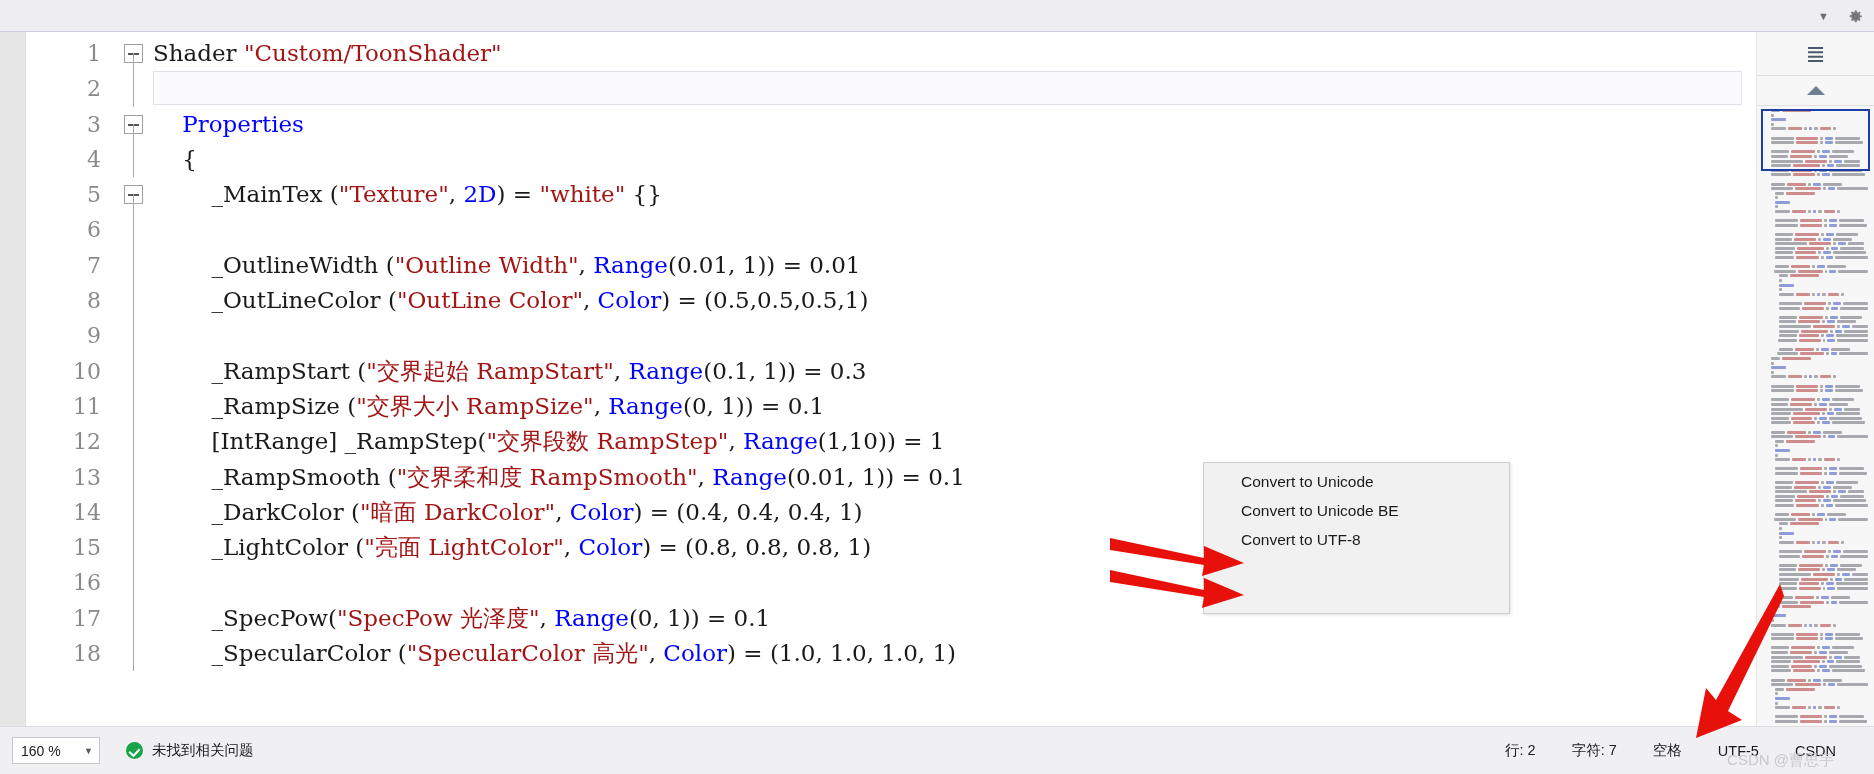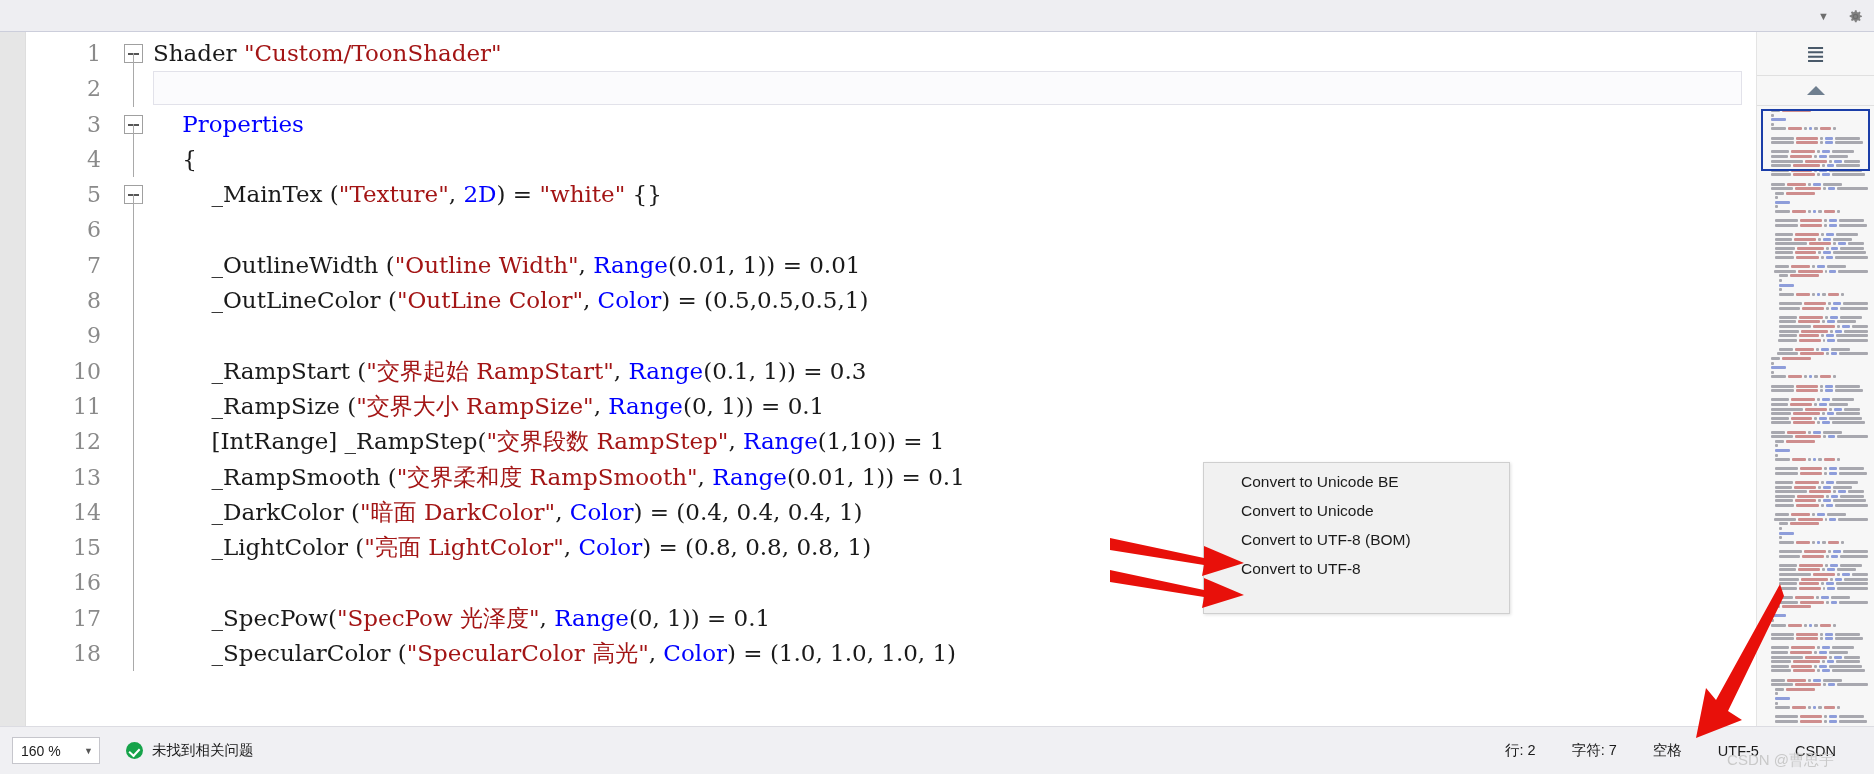--- a/index.html
+++ b/index.html
@@ -1077,23 +1077,22 @@
             <i style="width: 28.5px; background: rgb(141, 141, 151); opacity: 0.75;"></i>
           </div>
           <div class="mm-row">
             <i style="width: 8px; background: transparent;"></i>
           </div>
         </div>
     </div>
   </div>
 
   <div class="ctxmenu" id="ctxmenu">
+      <div class="ctxitem"><span>Convert to Unicode</span></div>
       <div class="ctxitem"><span>Convert to Unicode BE</span></div>
-      <div class="ctxitem"><span>Convert to Unicode</span></div>
-      <div class="ctxitem"><span>Convert to UTF-8 (BOM)</span></div>
       <div class="ctxitem"><span>Convert to UTF-8</span></div>
     </div>
 
   <svg class="arrow" style="left:1108px; top:532px;" width="140" height="46" viewBox="0 0 140 46">
     <path d="M2 6 L96 26 L96 14 L136 31 L94 44 L96 33 L2 18 Z" fill="#e8100a"></path>
   </svg>
   <svg class="arrow" style="left:1108px; top:566px;" width="140" height="46" viewBox="0 0 140 46">
     <path d="M2 4 L96 24 L96 12 L136 29 L94 42 L96 31 L2 16 Z" fill="#e8100a"></path>
   </svg>
   <svg class="arrow" style="left:1676px; top:580px;" width="110" height="165" viewBox="0 0 110 165">

